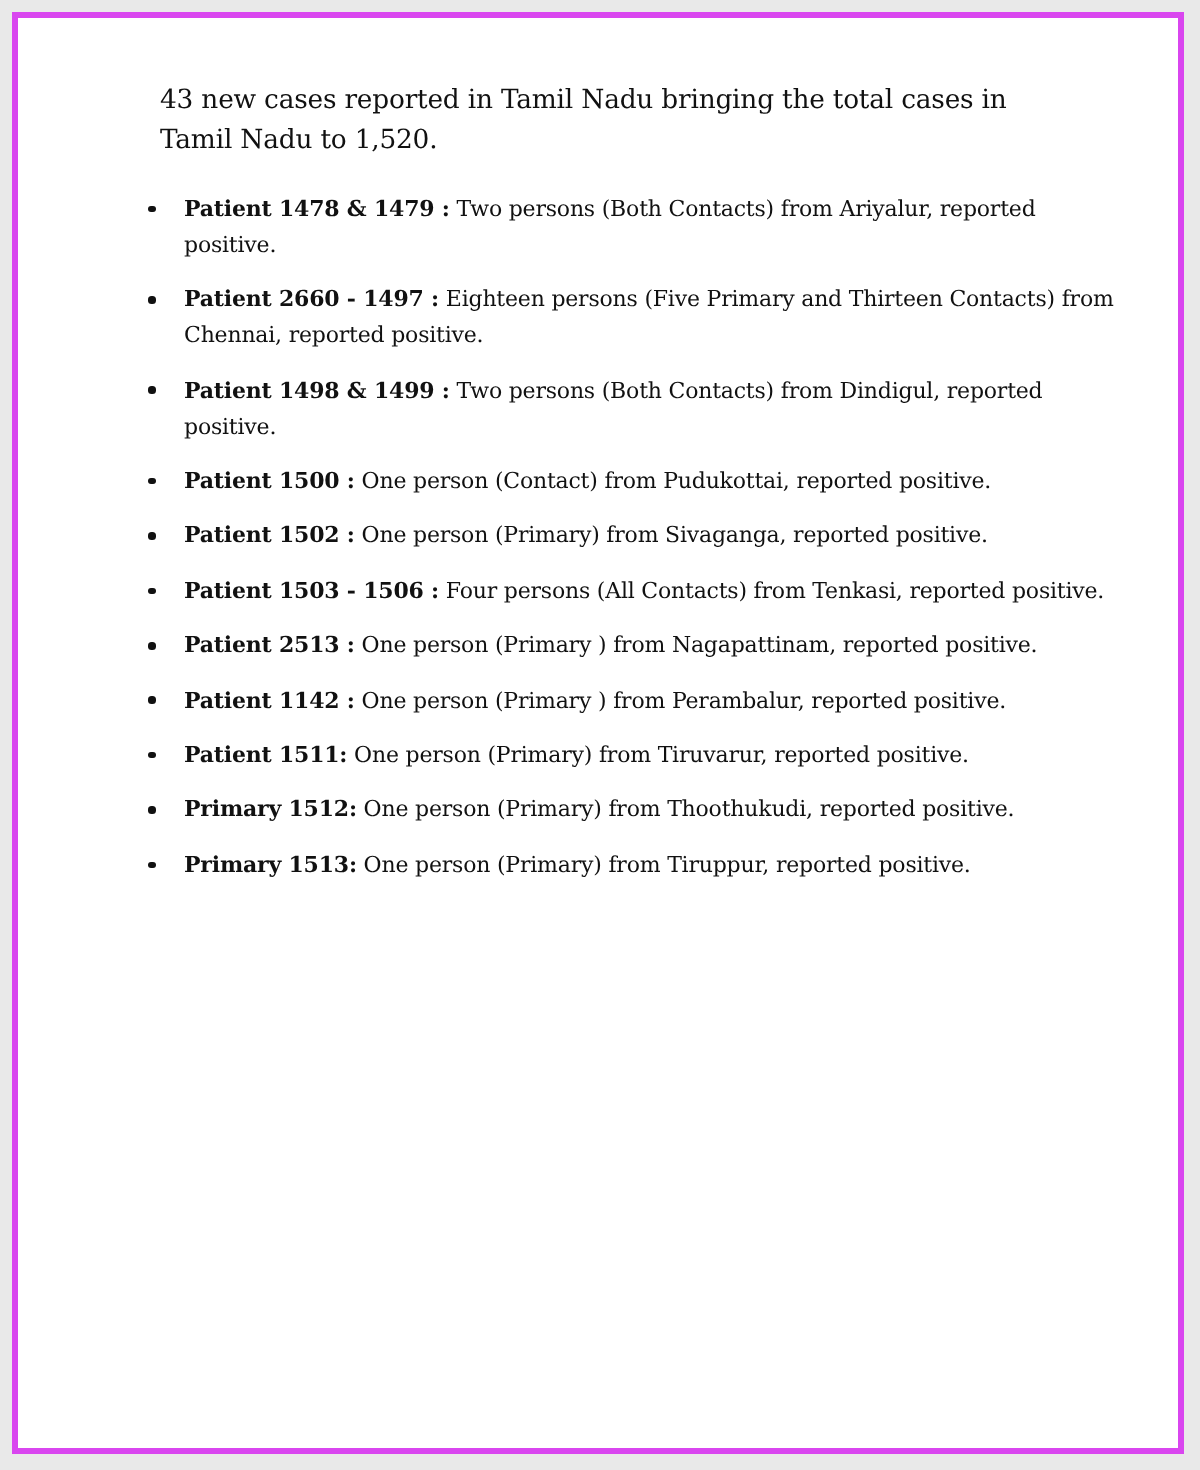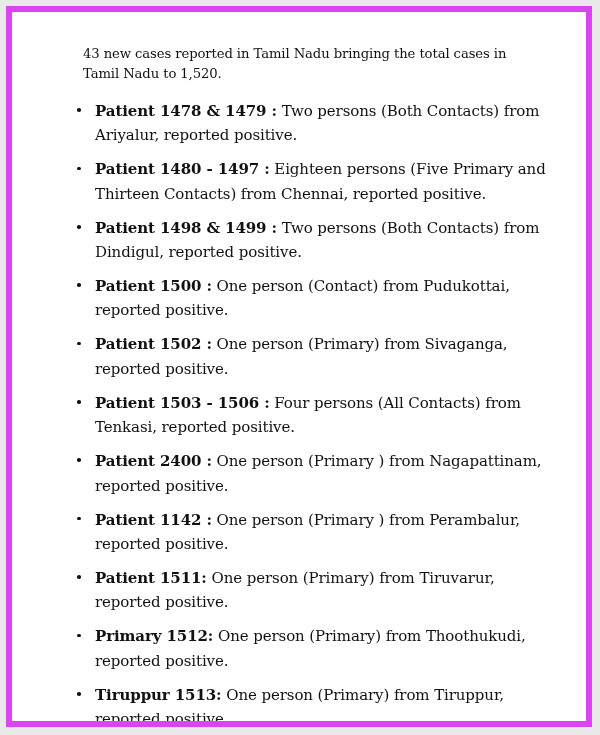--- a/index.html
+++ b/index.html
@@ -13,21 +13,21 @@
     font-family: "DejaVu Serif", "Liberation Serif", serif;
     overflow: hidden;
   }
   .page {
     position: absolute;
     left: 6px;
     top: 6px;
     width: 586px;
     height: 721px;
     background: #ffffff;
-    border: 6px solid #d946ef;
+    border: 3px solid #d946ef;
     box-sizing: border-box;
     overflow: hidden;
   }
   .content {
     padding: 32px 28px 0 62px;
   }
   .intro {
     font-size: 13.2px;
     line-height: 1.55;
     color: #111111;
@@ -37,21 +37,21 @@
   }
   ul.case-list {
     list-style: none;
     margin: 0;
     padding: 0;
   }
   li.case-item {
     position: relative;
     padding-left: 21px;
     margin-bottom: 9.5px;
-    font-size: 15px;
+    font-size: 11px;
     line-height: 1.63;
     color: #111111;
     letter-spacing: -0.1px;
   }
   li.case-item .bullet {
     position: absolute;
     left: 3px;
     top: 0.62em;
     width: 3.6px;
     height: 3.6px;
@@ -68,26 +68,26 @@
 </head>
 <body>
 
 <div class="page">
   <div class="content">
 
     <p class="intro">43 new cases reported in Tamil Nadu bringing the total cases in Tamil Nadu to 1,520.</p>
 
     <ul class="case-list">
         <li class="case-item"><span class="bullet"></span><span class="case-label">Patient 1478 &amp; 1479 :</span><span class="case-text"> Two persons  (Both Contacts) from Ariyalur, reported positive.</span></li>
-        <li class="case-item"><span class="bullet"></span><span class="case-label">Patient  1480 - 1497   :</span><span class="case-text">  Eighteen persons  (Five Primary and Thirteen Contacts) from Chennai, reported positive.</span></li>
+        <li class="case-item"><span class="bullet"></span><span class="case-label">Patient  2660 - 1497   :</span><span class="case-text">  Eighteen persons  (Five Primary and Thirteen Contacts) from Chennai, reported positive.</span></li>
         <li class="case-item"><span class="bullet"></span><span class="case-label">Patient 1498 &amp; 1499 :</span><span class="case-text"> Two persons (Both Contacts) from Dindigul, reported positive.</span></li>
         <li class="case-item"><span class="bullet"></span><span class="case-label">Patient 1500 :</span><span class="case-text"> One person (Contact) from Pudukottai, reported positive.</span></li>
         <li class="case-item"><span class="bullet"></span><span class="case-label">Patient 1502 :</span><span class="case-text"> One person (Primary) from Sivaganga, reported positive.</span></li>
         <li class="case-item"><span class="bullet"></span><span class="case-label">Patient 1503 - 1506 :</span><span class="case-text"> Four persons (All Contacts) from Tenkasi, reported positive.</span></li>
-        <li class="case-item"><span class="bullet"></span><span class="case-label">Patient 2400 :</span><span class="case-text"> One person (Primary ) from Nagapattinam, reported positive.</span></li>
+        <li class="case-item"><span class="bullet"></span><span class="case-label">Patient 2513 :</span><span class="case-text"> One person (Primary ) from Nagapattinam, reported positive.</span></li>
         <li class="case-item"><span class="bullet"></span><span class="case-label">Patient 1142 :</span><span class="case-text"> One person (Primary ) from Perambalur, reported positive.</span></li>
         <li class="case-item"><span class="bullet"></span><span class="case-label">Patient 1511:</span><span class="case-text"> One person (Primary) from Tiruvarur, reported positive.</span></li>
         <li class="case-item"><span class="bullet"></span><span class="case-label">Primary 1512:</span><span class="case-text"> One person (Primary) from Thoothukudi, reported positive.</span></li>
-        <li class="case-item"><span class="bullet"></span><span class="case-label">Tiruppur 1513:</span><span class="case-text"> One person (Primary) from Tiruppur, reported positive.</span></li>
+        <li class="case-item"><span class="bullet"></span><span class="case-label">Primary 1513:</span><span class="case-text"> One person (Primary) from Tiruppur, reported positive.</span></li>
       </ul>
 
   </div>
 </div>
 
 </body></html>

